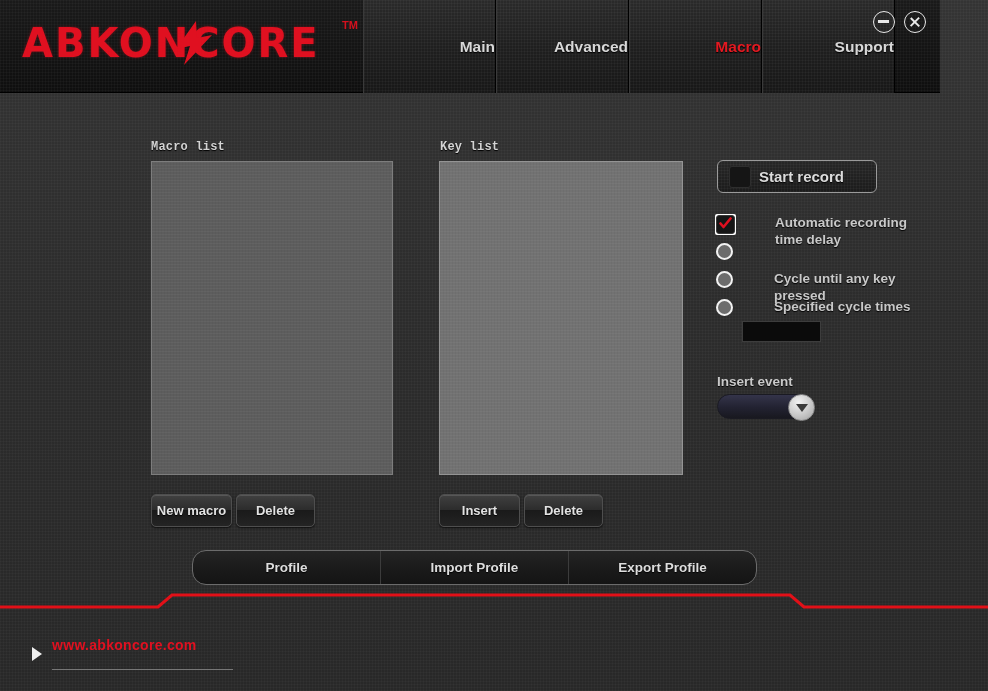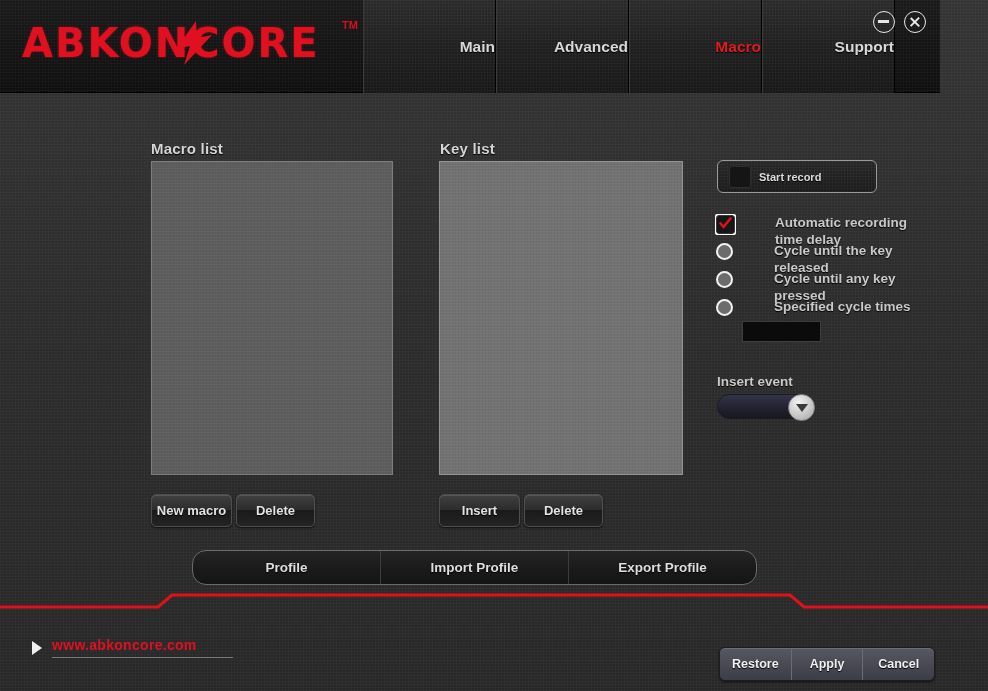--- a/index.html
+++ b/index.html
@@ -124,25 +124,26 @@
     left: 3.6px; top: 8.5px;
     width: 11.6px; height: 2.2px;
     background: #e8e8e8;
   }
   .wbtn .x1 { transform: rotate(45deg); }
   .wbtn .x2 { transform: rotate(-45deg); }
 
   
   .panel-label {
     position: absolute;
-    font-size: 15px;
+    font-size: 12px;
     font-weight: bold;
     color: #d4d4d4;
     text-shadow: 0 1px 1px #000;
     letter-spacing: 0.2px;
+    font-family: Liberation Mono, monospace;
   }
   #macro-list-label { left: 151px; top: 140px; }
   #key-list-label   { left: 440px; top: 140px; }
 
   
   .listbox {
     position: absolute;
     box-sizing: border-box;
     border: 1px solid #8e8e8e;
     background-image:
@@ -208,21 +209,21 @@
   #start-record-button .rec-sq {
     width: 20px; height: 20px;
     margin-left: 11px;
     margin-right: 8px;
     border-radius: 3px;
     background: #151515;
     border: 1px solid #2e2e2e;
     flex: none;
   }
   #start-record-button .lbl {
-    font-size: 11px;
+    font-size: 15px;
     font-weight: bold;
     color: #dcdcdc;
     text-shadow: 0 1px 1px #000;
   }
 
   .opt-row {
     position: absolute;
     display: flex;
     align-items: flex-start;
   }
@@ -368,21 +369,21 @@
     border-bottom: 7px solid transparent;
     border-left: 10px solid #f0f0f0;
     margin-right: 10px;
   }
   #site-link .url {
     font-size: 14px;
     font-weight: bold;
     color: #e01020;
     letter-spacing: 0.3px;
     border-bottom: 1px solid #777;
-    padding-bottom: 4px;
+    padding-bottom: 16px;
     padding-right: 36px;
   }
 
   #action-buttons {
     position: absolute;
     left: 719px; top: 647px;
     width: 216px; height: 34px;
     box-sizing: border-box;
     border-radius: 6px;
     border: 1px solid #1d1d1d;
@@ -474,21 +475,20 @@
     <div class="checkbox">
       <svg class="tick" viewBox="0 0 13 13">
         <path d="M1.5 6.5 L4.5 10 L11.5 1.5" stroke="#e01020" stroke-width="2.6" fill="none" stroke-linecap="round" stroke-linejoin="round"></path>
       </svg>
     </div>
     <div class="opt-label">Automatic recording time delay</div>
   </div>
 
   <div class="opt-row" id="opt-cycle-released">
     <div class="radio"></div>
-    <div class="opt-label">Cycle until the key released</div>
   </div>
 
   <div class="opt-row" id="opt-cycle-any">
     <div class="radio"></div>
     <div class="opt-label">Cycle until any key pressed</div>
   </div>
 
   <div class="opt-row" id="opt-specified">
     <div class="radio"></div>
     <div class="opt-label">Specified cycle times</div>
@@ -517,25 +517,14 @@
 
   <svg class="divider" viewBox="0 0 988 22" preserveAspectRatio="none">
     <path d="M0,14 L158,14 L172,2 L790,2 L804,14 L988,14" stroke="#e21018" stroke-width="3" fill="none"></path>
   </svg>
 
   <div id="site-link">
     <div class="chev-right"></div>
     <div class="url">www.abkoncore.com</div>
   </div>
 
-  <div id="action-buttons">
-    <div class="abtn">
-      <span>Restore</span>
-    </div>
-    <div class="abtn">
-      <span>Apply</span>
-    </div>
-    <div class="abtn">
-      <span>Cancel</span>
-    </div>
-  </div>
 
 </div>
 
 </body></html>

